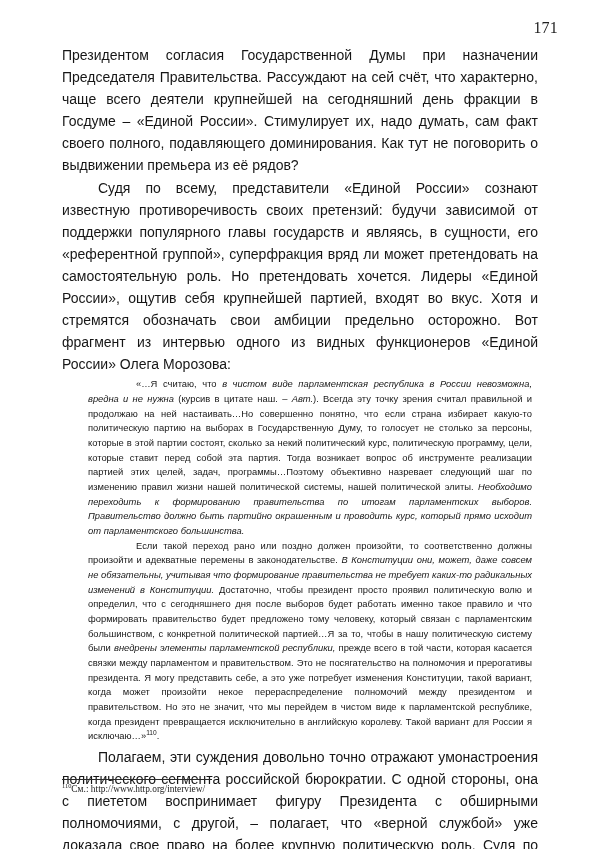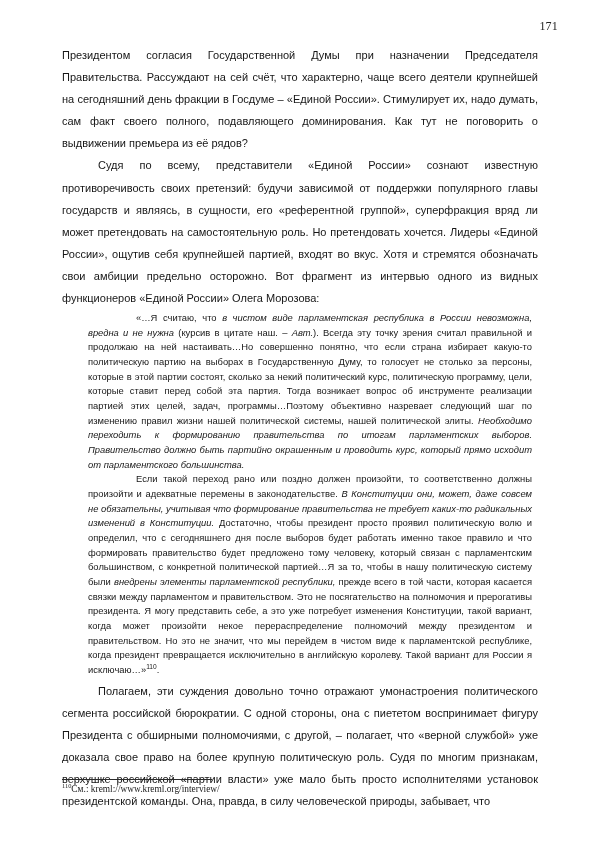--- a/index.html
+++ b/index.html
@@ -16,37 +16,37 @@
     box-sizing: border-box;
     overflow: hidden;
     font-family: "Liberation Sans", sans-serif;
     color: #1a1a1a;
   }
   .page-number {
     position: absolute;
     top: 19px;
     right: 42px;
     font-family: "Liberation Serif", serif;
-    font-size: 12px;
+    font-size: 16px;
     letter-spacing: 0.2px;
     color: #1f1f1f;
   }
   .content {
     position: absolute;
     left: 62px;
     top: 44px;
     width: 476px;
   }
   p {
     margin: 0;
     text-align: justify;
     text-justify: inter-word;
   }
   .body-par {
-    font-size: 11px;
+    font-size: 14px;
     line-height: 22.1px;
     text-indent: 36px;
     color: #161616;
   }
   .body-par.cont {
     text-indent: 0;
   }
   .quote {
     margin-left: 26px;
     margin-right: 6px;
@@ -115,17 +115,17 @@
 
     <div class="gap-small"></div>
 
     <p class="body-par">Полагаем, эти суждения довольно точно отражают умонастроения политического сегмента российской бюрократии. С одной стороны, она с пиететом воспринимает фигуру Президента с обширными полномочиями, с другой, – полагает, что «верной службой» уже доказала свое право на более крупную политическую роль. Судя по многим признакам, верхушке российской «партии власти» уже мало быть просто исполнителями установок президентской команды. Она, правда, в силу человеческой природы, забывает, что</p>
 
   </div>
 
   <div class="footnote-area">
     <div class="footnote-rule"></div>
     <div class="footnote-text">
-      <span class="fn-mark">110</span><span>См.: kreml://www.kreml.org/interview/</span>
+      <span class="fn-mark">110</span><span>См.: http://www.http.org/interview/</span>
     </div>
   </div>
 
 </div>
 
 </body></html>

